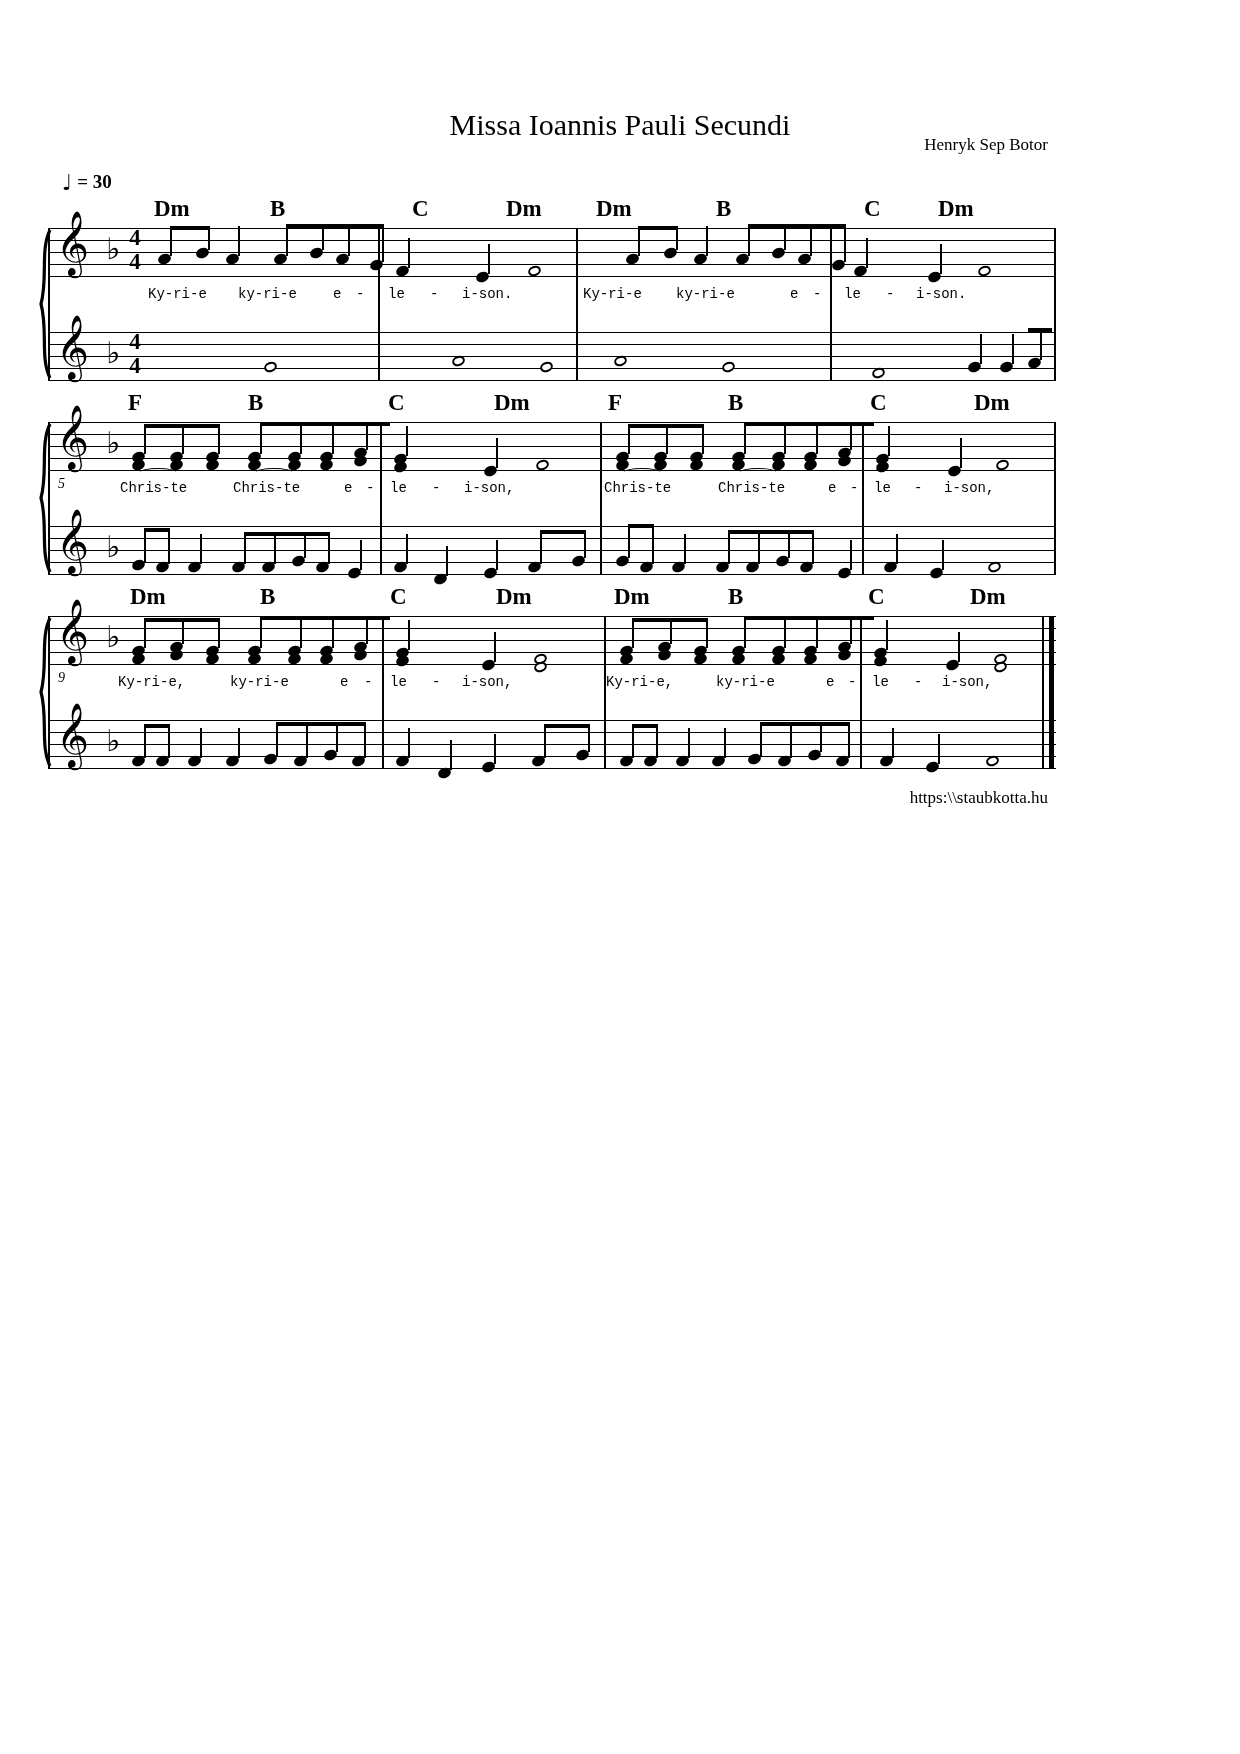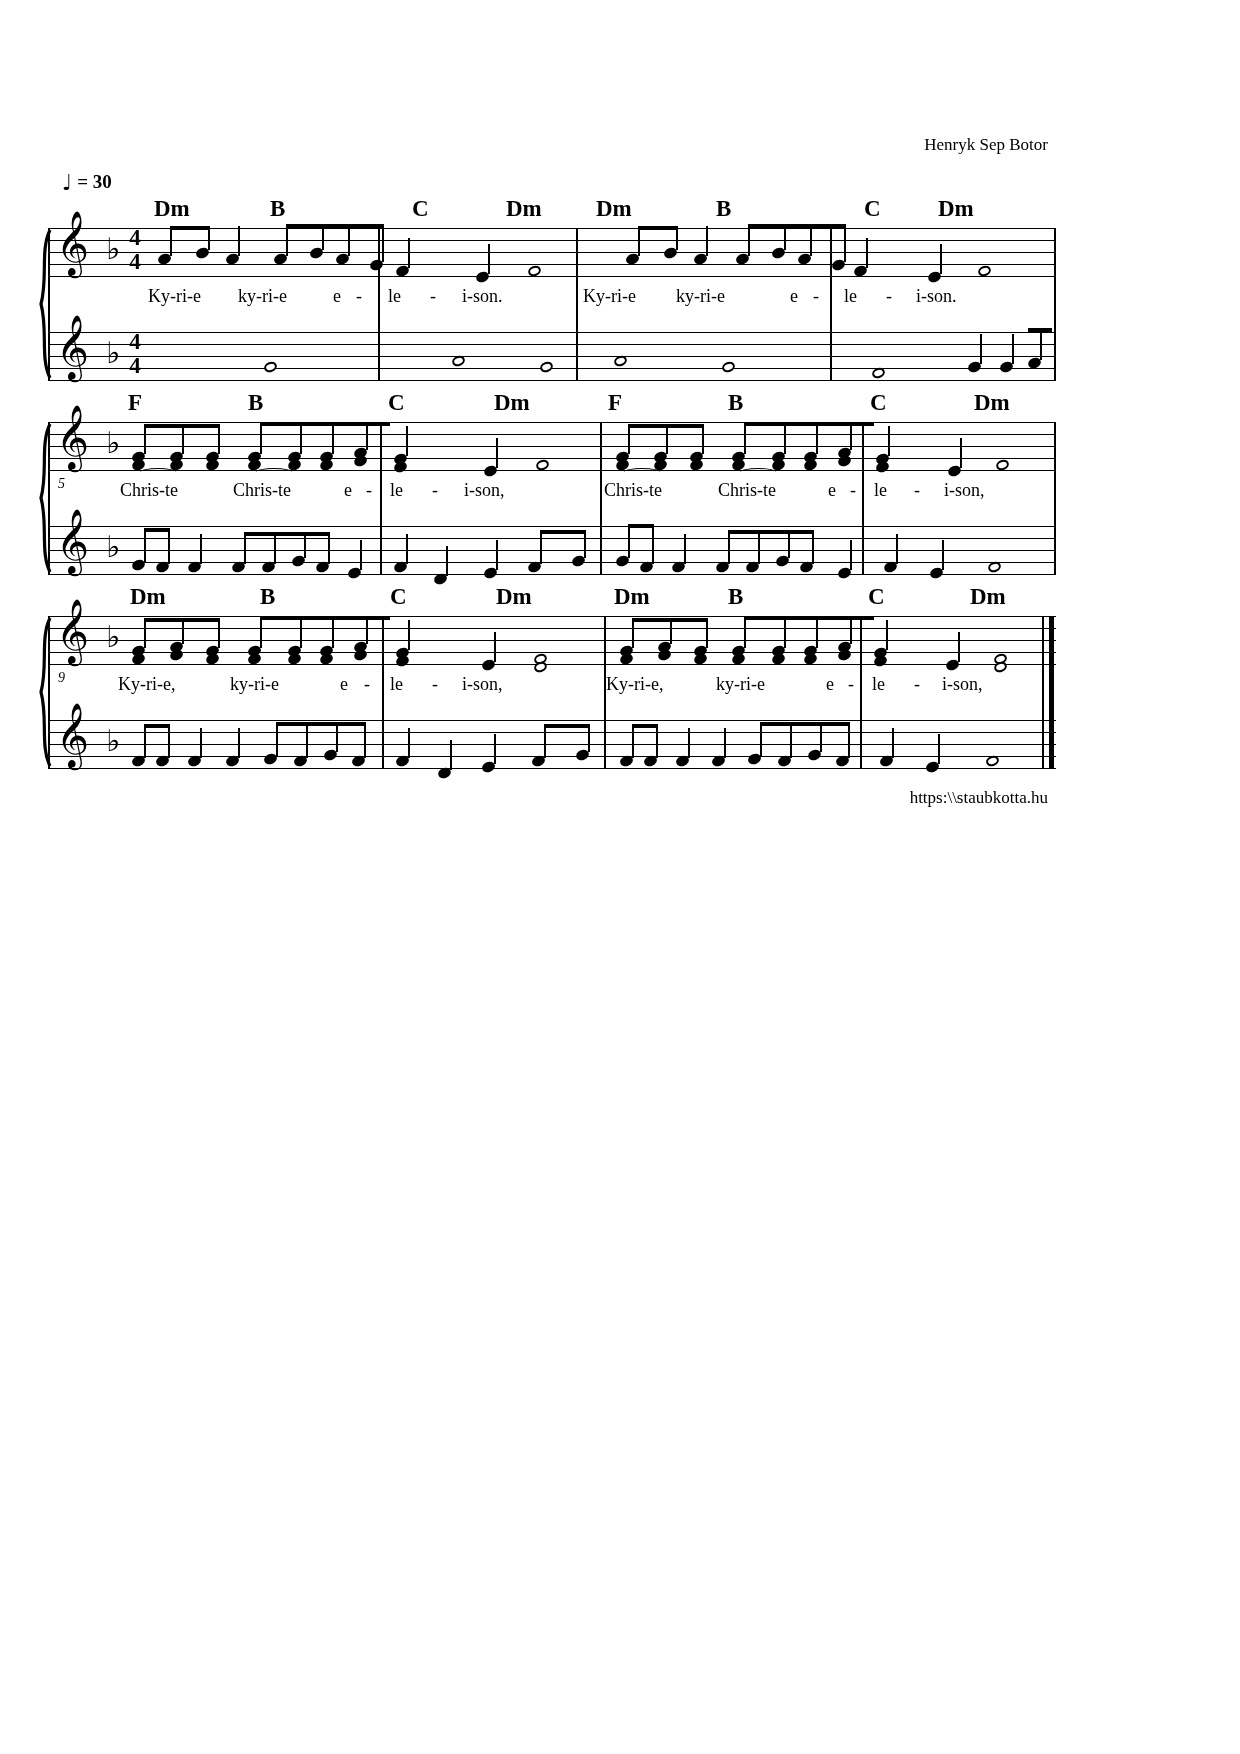--- a/index.html
+++ b/index.html
@@ -144,22 +144,22 @@
   }
   .chord {
     position: absolute;
     font-family: "Liberation Serif", serif;
     font-weight: bold;
     font-size: 23px;
     white-space: nowrap;
   }
   .lyric {
     position: absolute;
-    font-family: Liberation Serif, serif;
-    font-size: 18px;
+    font-family: Liberation Mono, monospace;
+    font-size: 14px;
     white-space: nowrap;
   }
   .measnum {
     position: absolute;
     font-family: "Liberation Serif", serif;
     font-style: italic;
     font-size: 14px;
   }
   
   .note {
@@ -199,20 +199,21 @@
     border-top: 1.6px solid #000;
     border-radius: 50%;
     height: 7px;
   }
 </style>
 </head>
 <body>
 
 <div class="page">
 
+  <div class="subtitle">Missa Ioannis Pauli Secundi</div>
   <div class="composer">Henryk Sep Botor</div>
   <div class="tempo">
     <span class="noteglyph">♩</span>
     <span>= 30</span>
   </div>
   <div class="footer-url">https:\\staubkotta.hu</div>
 
   <div class="system" style="top:228px;height:170px">
 
     <div class="brace" style="top:0;height:152px">

